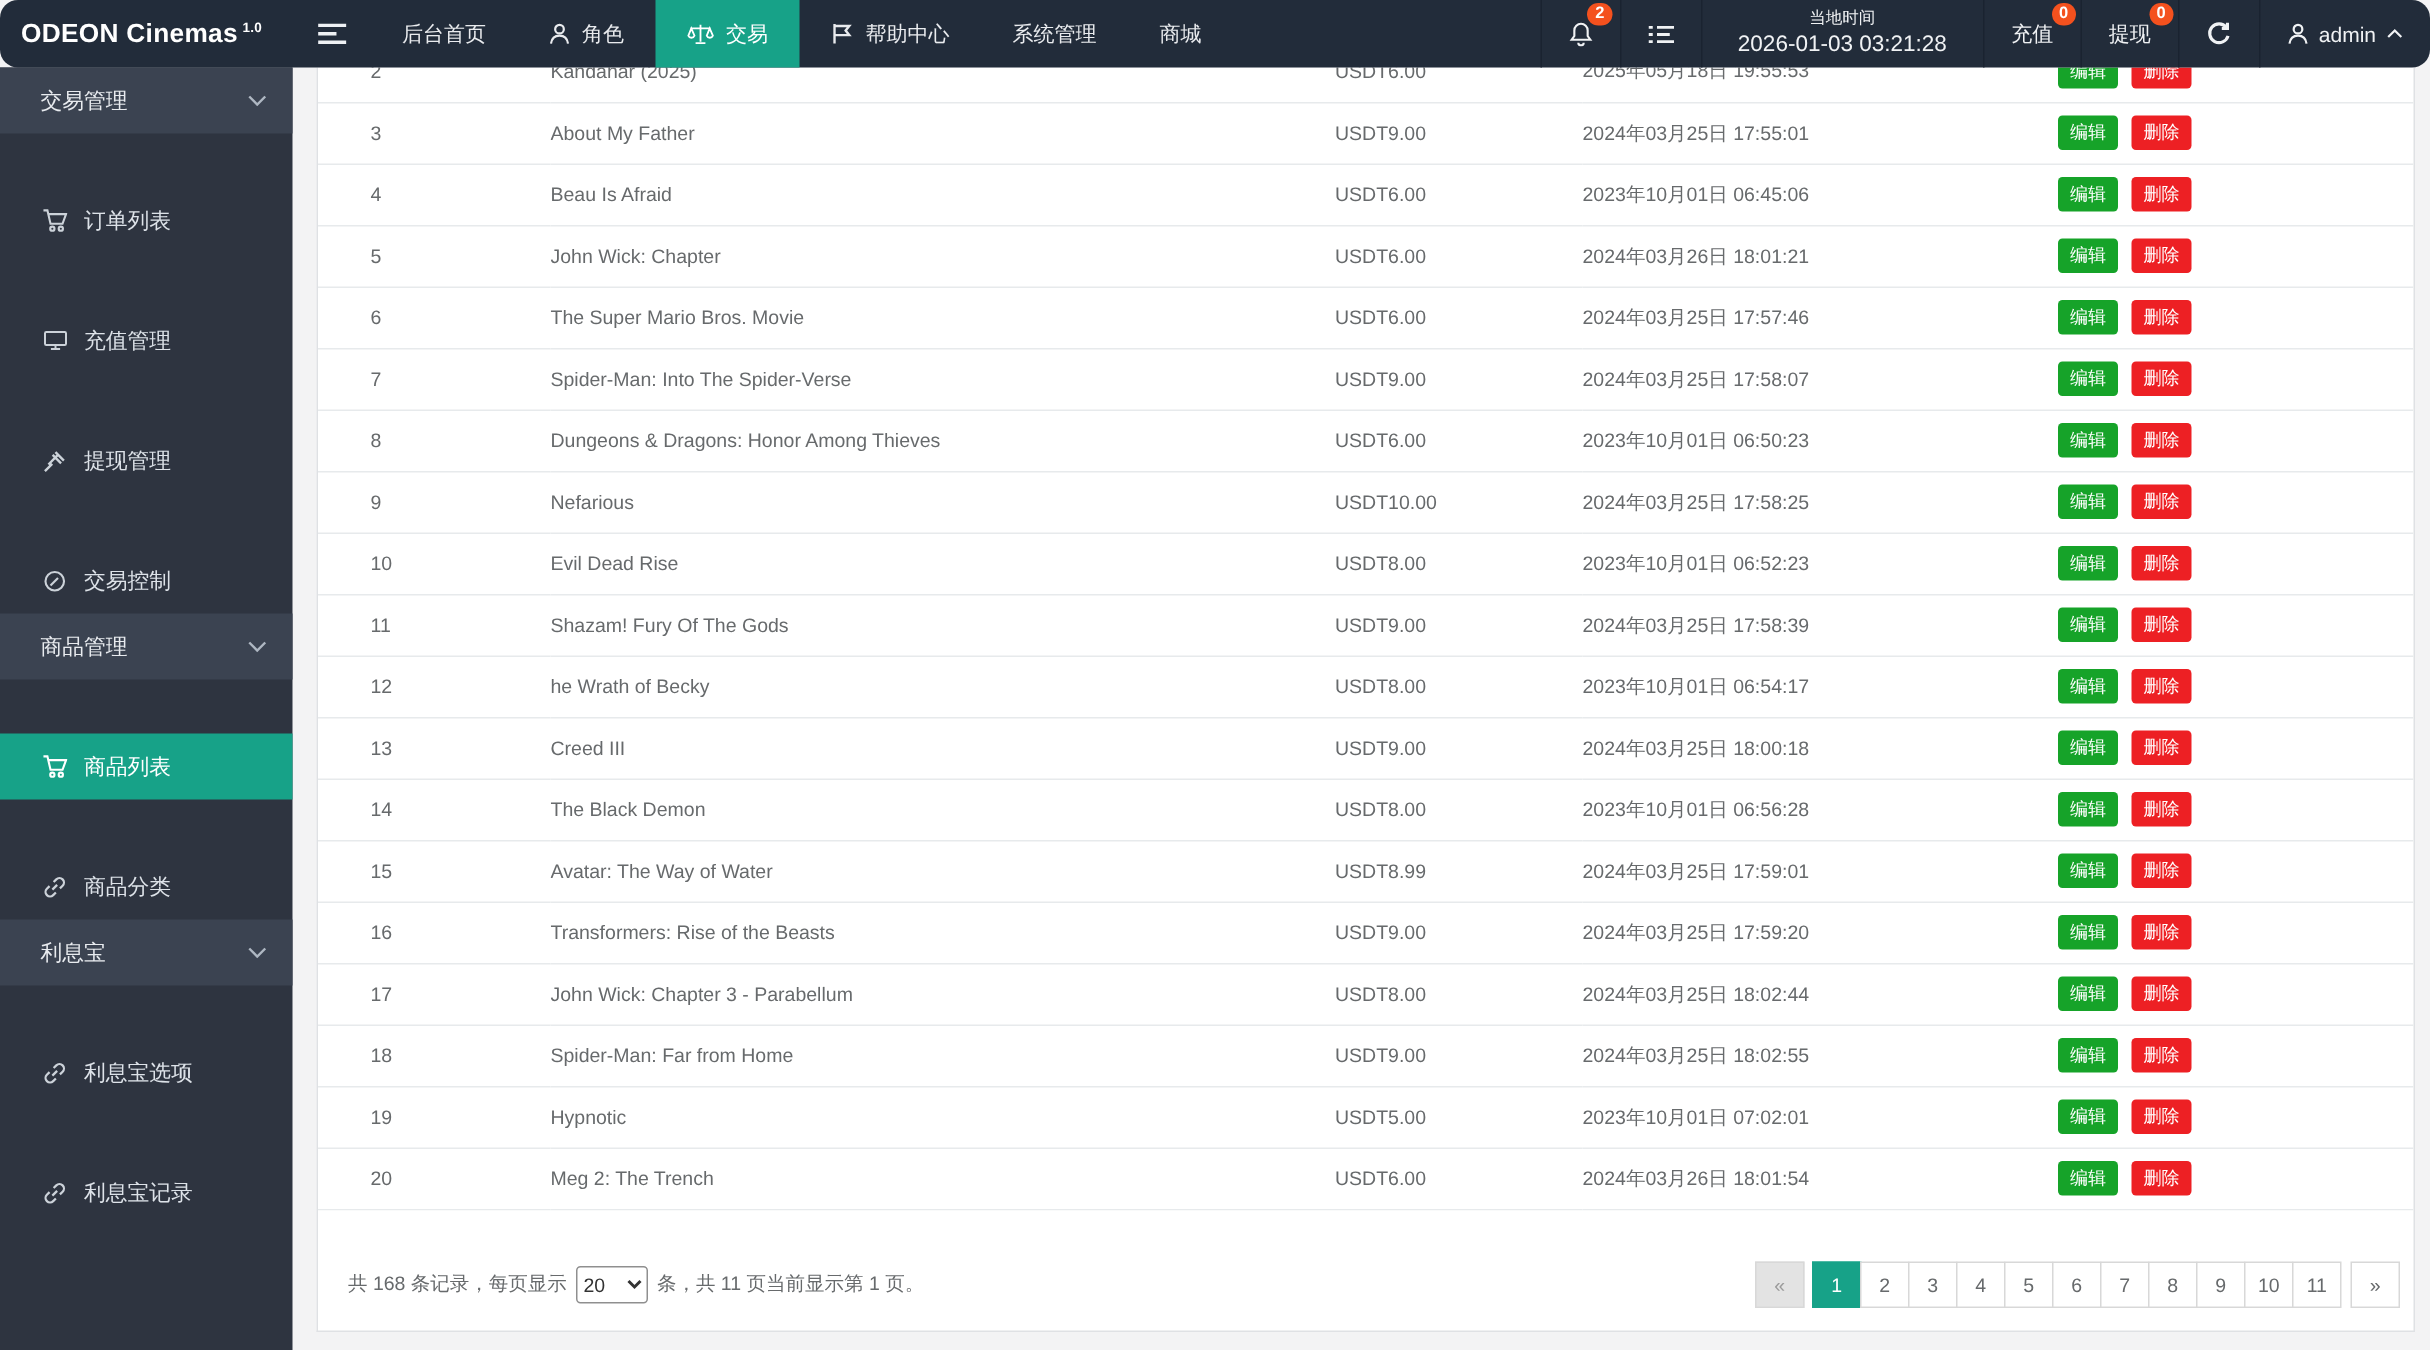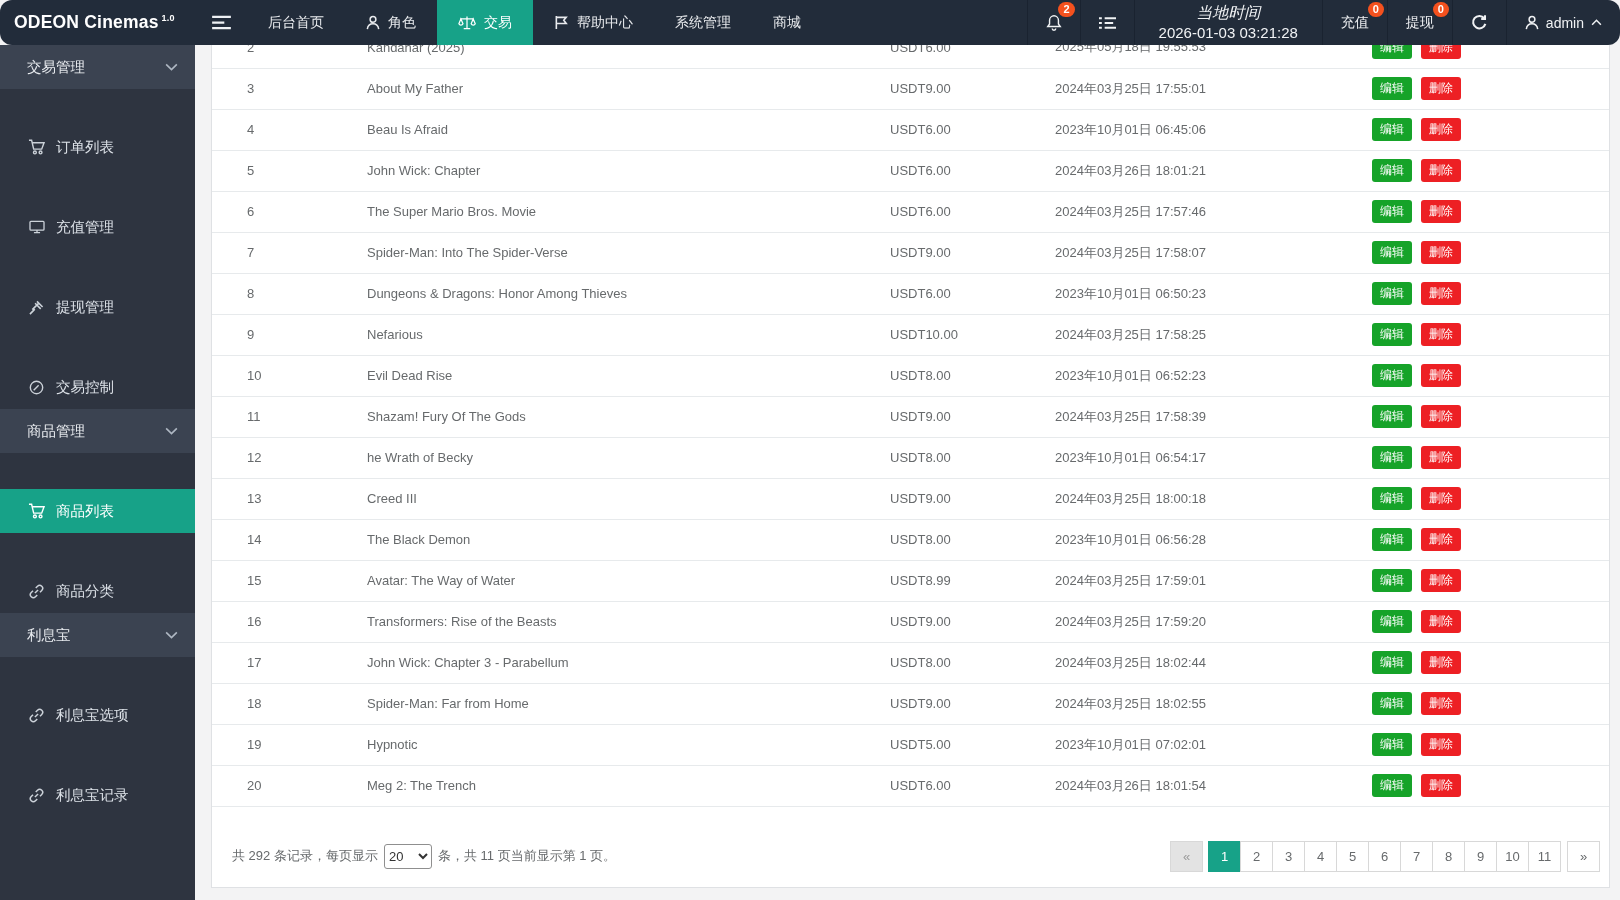--- a/index.html
+++ b/index.html
@@ -23,21 +23,21 @@
 
   .tb-right { margin-left:auto; display:flex; align-items:stretch; }
   .tb-cell { position:relative; display:flex; align-items:center; padding:0 18px;
     border-left:1px solid #1a2330; font-size:14px; color:#f0f2f4; cursor:pointer; white-space:nowrap; }
   .badge { position:absolute; top:2px; background:var(--badge,#f4511e); color:#fff;
     font-size:11px; font-weight:700; line-height:1; padding:2px 5px; border-radius:9px; }
   .bell-cell .badge { right:5px; }
   .label-cell .badge { right:3px; }
   .time-cell { flex-direction:column; justify-content:center; padding:0 24px;
     text-align:center; line-height:1.35; cursor:default; }
-  .time-label { font-size:16px;font-style:italic; }
+  .time-label { font-size:11px; }
   .time-value { font-size:15px;text-align:center; }
   .admin-cell { gap:7px; }
   .icon { display:inline-flex; align-items:center; justify-content:center; }
 
   
   .sidebar { position:absolute; top:45px; left:0; width:195px; height:886px;
     background:var(--sidebar-bg,#2e3440); z-index:10; }
   .side-group { height:44px; display:flex; align-items:center; justify-content:space-between;
     padding:0 17px 0 27px; background:var(--sidebar-group-bg,#3b4351);
     color:#e8ebef; font-size:14.5px; cursor:pointer; }
@@ -428,21 +428,21 @@
             <td class="c-price">USDT6.00</td>
             <td class="c-date">2024年03月26日 18:01:54</td>
             <td class="c-actions"><a class="btn btn-edit">编辑</a><a class="btn btn-del">删除</a></td>
           </tr>
         </tbody>
     </table>
   </div>
 
   <div class="card-footer">
     <div class="summary">
-      <span>共 292 条记录，每页显示</span>
+      <span>共 168 条记录，每页显示</span>
       <select class="page-size">
         <option>20</option>
       </select>
       <span>条，共 11 页当前显示第 1 页。</span>
     </div>
     <div class="pg">
         <a class="prev">«</a>
         <a class="active">1</a>
         <a class="">2</a>
         <a class="">3</a>

